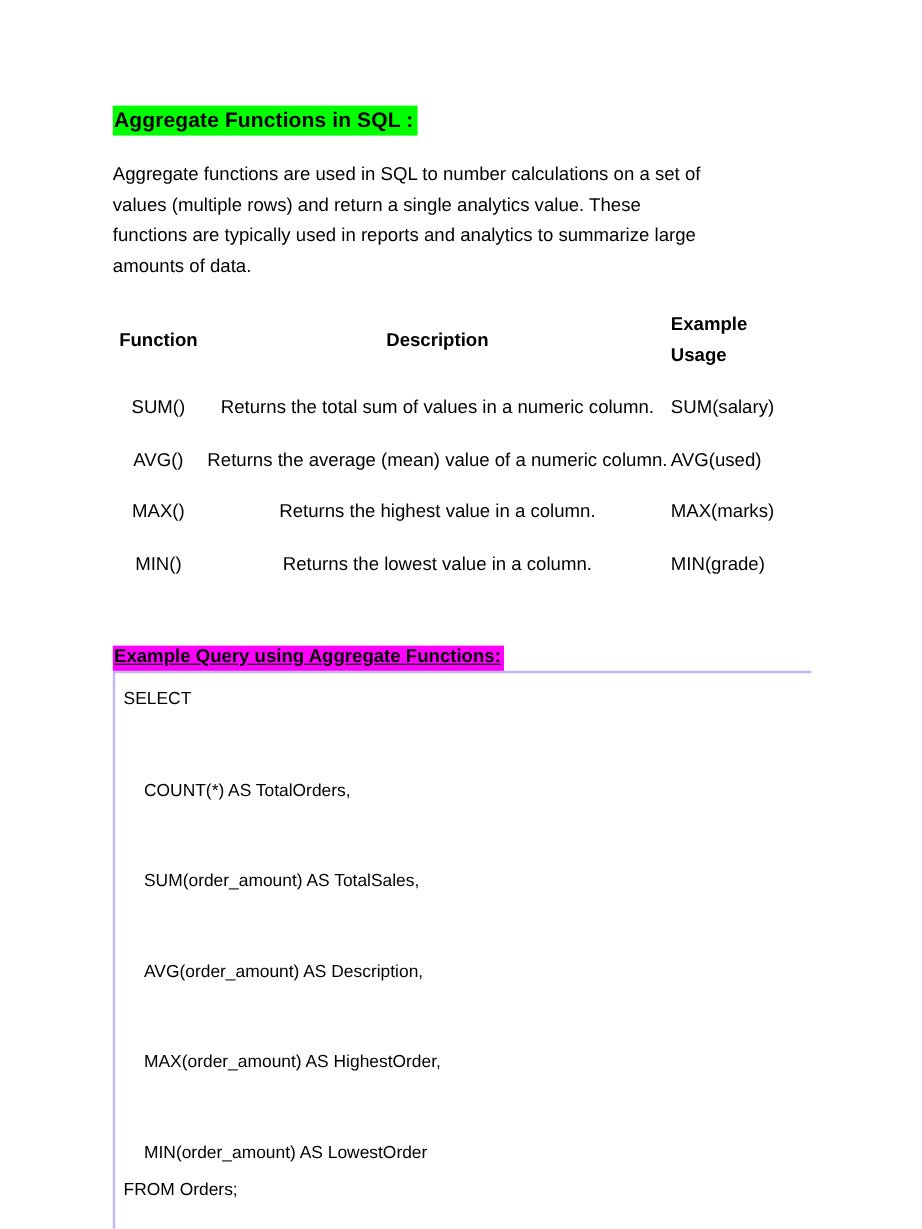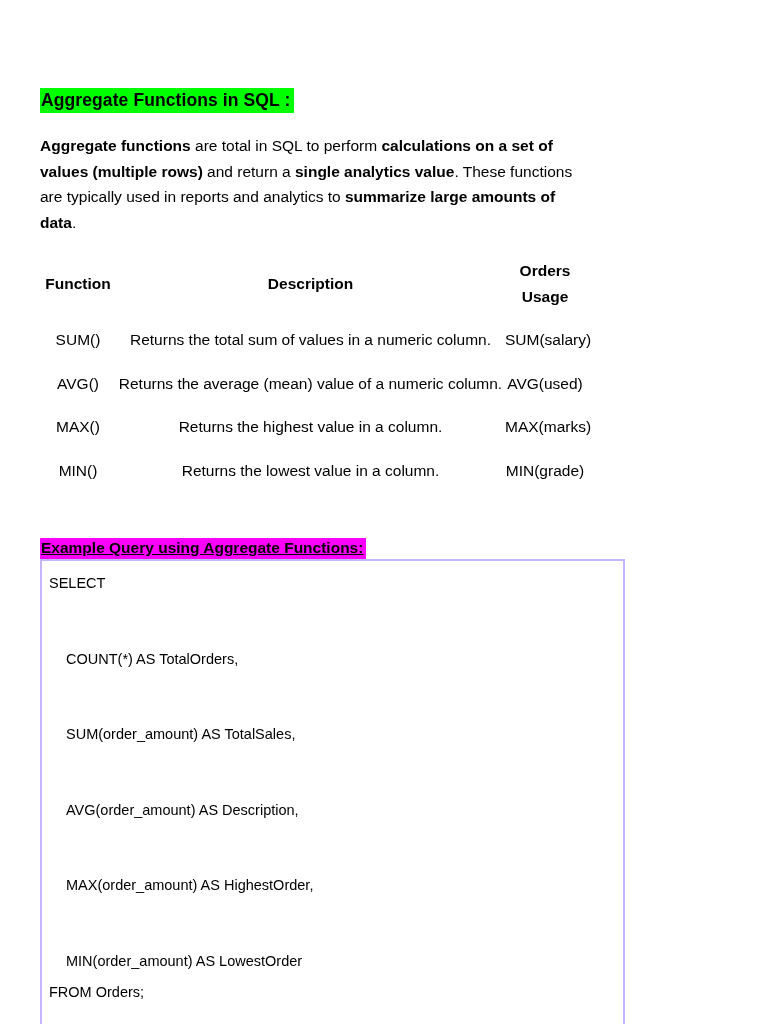--- a/index.html
+++ b/index.html
@@ -8,21 +8,21 @@
     background: #ffffff;
   }
 
   .page {
     position: relative;
     width: 676px;
     height: 1024px;
     background: #ffffff;
     color: #000000;
     font-family: "Liberation Sans", sans-serif;
-    padding: 88px 91px 0 40px;
+    padding: 88px 91px 0 94px;
     overflow: hidden;
   }
 
   
   .doc-title {
     display: inline-block;
     font-size: 17.5px;
     font-weight: bold;
     background: #00ff00;
     padding: 2px 4px 2px 1px;
@@ -30,21 +30,21 @@
     letter-spacing: 0.1px;
   }
 
   
   .intro {
     font-size: 15.5px;
     line-height: 25.5px;
     margin-bottom: 14px;
     color: #000000;
   }
-  .intro .b { font-weight: bold; }
+  .intro .b { font-weight: normal; }
 
   
   table.func-table {
     border-collapse: collapse;
     width: 100%;
     font-size: 15.5px;
     margin-top: 4px;
     margin-bottom: 46px;
     table-layout: fixed;
   }
@@ -85,33 +85,33 @@
   }
   .code-line.indent { padding-left: 17px; margin-top: 44px; }
 </style>
 </head>
 <body>
 
 <div class="page">
 
   <h1 class="doc-title">Aggregate Functions in SQL : </h1>
 
-  <p class="intro"><span class="b">Aggregate functions</span><span> are total in SQL to perform </span><span class="b">calculations on a set of values (multiple rows)</span><span> and return a </span><span class="b">single analytics value</span><span>. These functions are typically used in reports and analytics to </span><span class="b">summarize large amounts of data</span><span>.</span></p>
+  <p class="intro"><span class="b">Aggregate functions</span><span> are used in SQL to number </span><span class="b">calculations on a set of values (multiple rows)</span><span> and return a </span><span class="b">single analytics value</span><span>. These functions are typically used in reports and analytics to </span><span class="b">summarize large amounts of data</span><span>.</span></p>
 
   <table class="func-table">
     <colgroup>
       <col class="c-func">
         <col class="c-desc">
         <col class="c-ex">
     </colgroup>
     <thead>
       <tr>
         <th>Function</th>
         <th class="desc">Description</th>
-        <th>Orders Usage</th>
+        <th>Example Usage</th>
       </tr>
     </thead>
     <tbody>
       <tr>
         <td>SUM()</td>
         <td class="desc">Returns the total sum of values in a numeric column.</td>
         <td>SUM(salary)</td>
       </tr>
       <tr>
         <td>AVG()</td>

